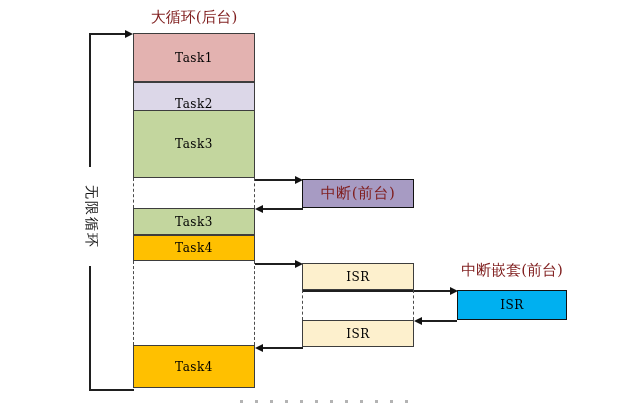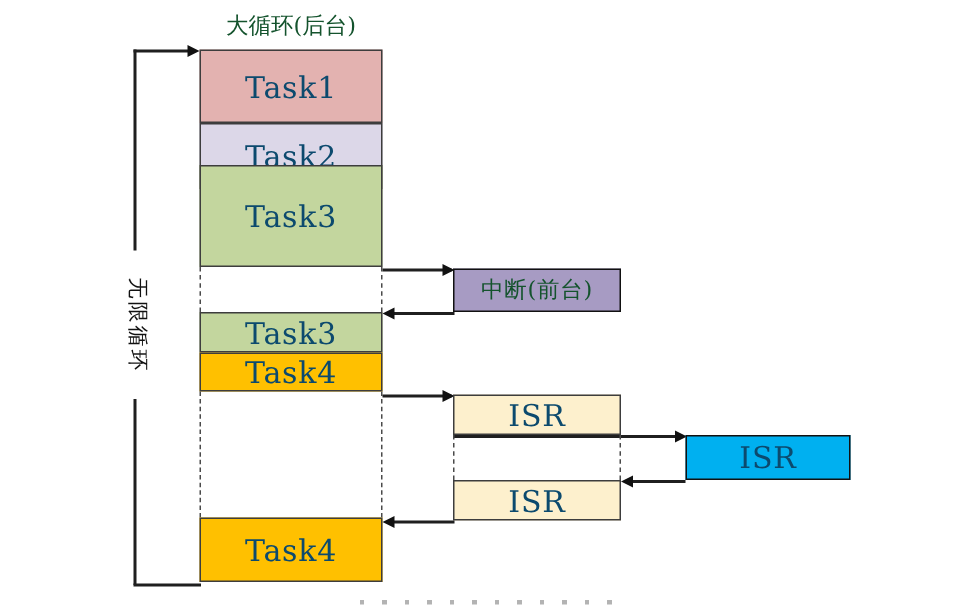--- a/index.html
+++ b/index.html
@@ -3,24 +3,24 @@
 <meta charset="utf-8">
 <style>
   html,body{margin:0;padding:0;background:#ffffff;}
   .stage{
     position:relative;width:641px;height:405px;background:#ffffff;overflow:hidden;
     font-family:"DejaVu Serif","Liberation Serif",serif;
   }
   .box{
     position:absolute;box-sizing:border-box;border:1px solid #3d3d3d;
     display:flex;align-items:center;justify-content:center;
-    font-size:20px;color:#0c4a6e;letter-spacing:.5px;
+    font-size:12px;color:#000000;letter-spacing:.5px;
   }
   .box.thick{border:1.5px solid #111;text-align:right;}
-  .cjk{font-size:15px;color:#14532d;}
+  .cjk{font-size:15px;color:#7f1d1d;}
   .hline{position:absolute;height:1.5px;background:#1f1f1f;}
   .vline{position:absolute;width:1.5px;background:#1f1f1f;}
   .vdash{position:absolute;width:0;border-left:1.5px dashed #4a4a4a;}
   .arr{position:absolute;width:0;height:0;}
   .arr-r{border-top:4px solid transparent;border-bottom:4px solid transparent;border-left:8px solid #111;}
   .arr-l{border-top:4px solid transparent;border-bottom:4px solid transparent;border-right:8px solid #111;}
   .label{position:absolute;text-align:center;white-space:nowrap;}
   .vlabel{
     position:absolute;left:40px;top:207px;width:100px;height:20px;
     text-align:center;font-size:14px;color:#111;letter-spacing:2px;
@@ -67,20 +67,21 @@
   <div class="hline" style="left:258px;top:208px;width:45px;"></div>
   <div class="arr arr-l" style="left:255px;top:205px;"></div>
 
   <div class="hline" style="left:255px;top:263px;width:46px;"></div>
   <div class="arr arr-r" style="left:295px;top:260px;"></div>
   <div class="box" style="left: 302px; top: 263px; width: 112px; height: 27px; background: rgb(253, 240, 205);">ISR</div>
 
   <div class="hline" style="left:302px;top:290px;width:152px;"></div>
   <div class="arr arr-r" style="left:450px;top:287px;"></div>
 
+  <div class="label cjk" style="left:437px;top:261px;width:150px;">中断嵌套(前台)</div>
   <div class="box thick" style="left: 457px; top: 290px; width: 110px; height: 30px; background: rgb(0, 176, 240);">ISR</div>
 
   <div class="hline" style="left:417px;top:320px;width:40px;"></div>
   <div class="arr arr-l" style="left:414px;top:317px;"></div>
 
   <div class="vdash" style="left:302px;top:290px;height:30px;"></div>
   <div class="vdash" style="left:413px;top:290px;height:30px;"></div>
 
   <div class="box" style="left: 302px; top: 320px; width: 112px; height: 27px; background: rgb(253, 240, 205);">ISR</div>
 

